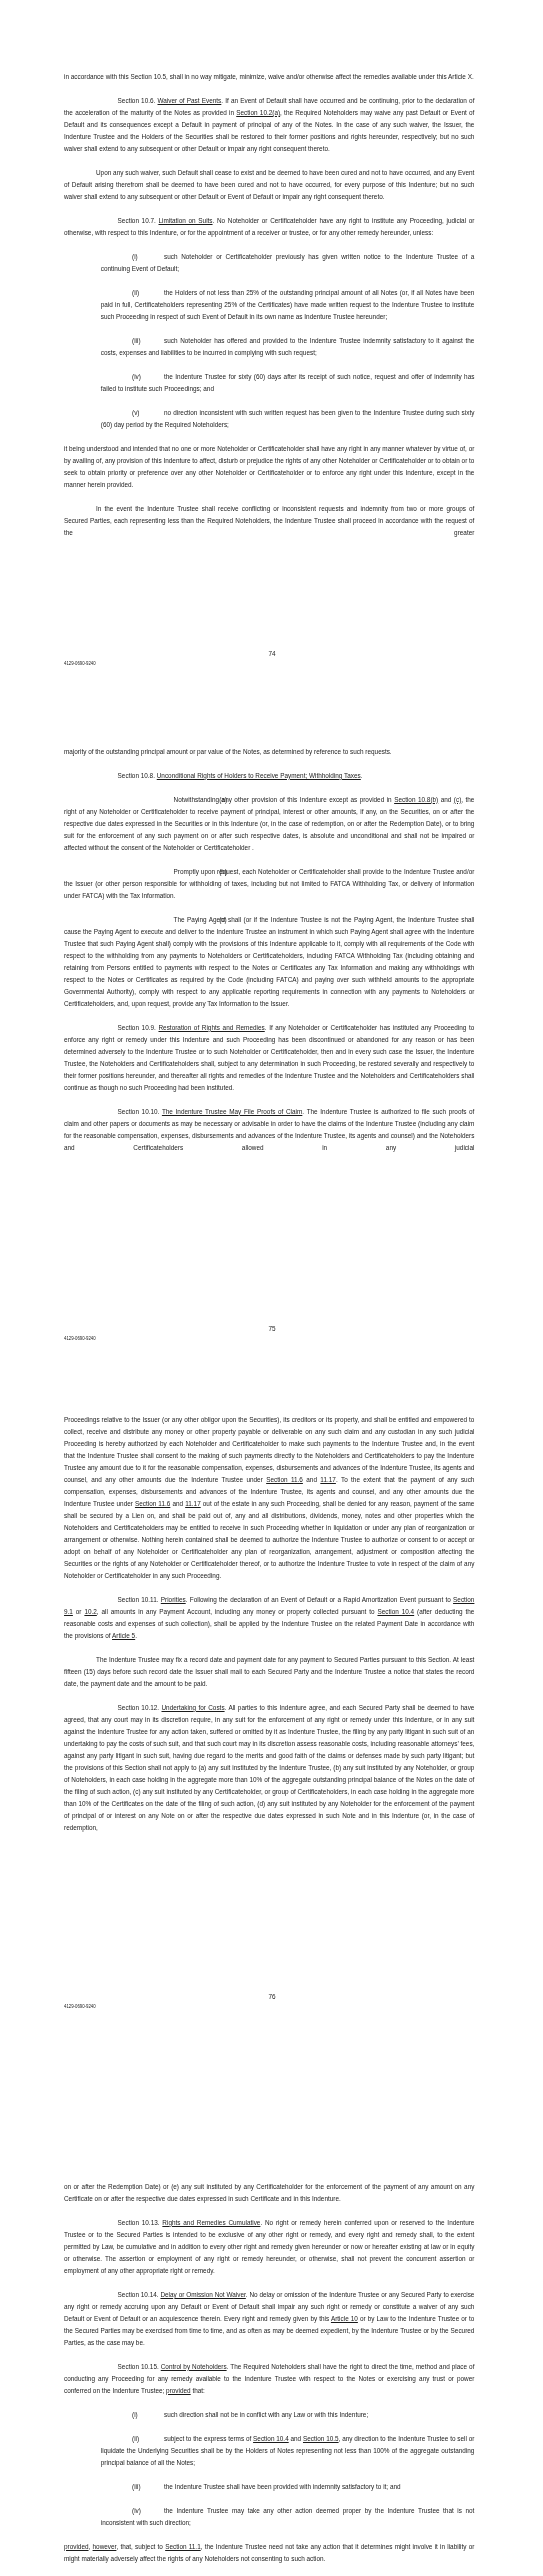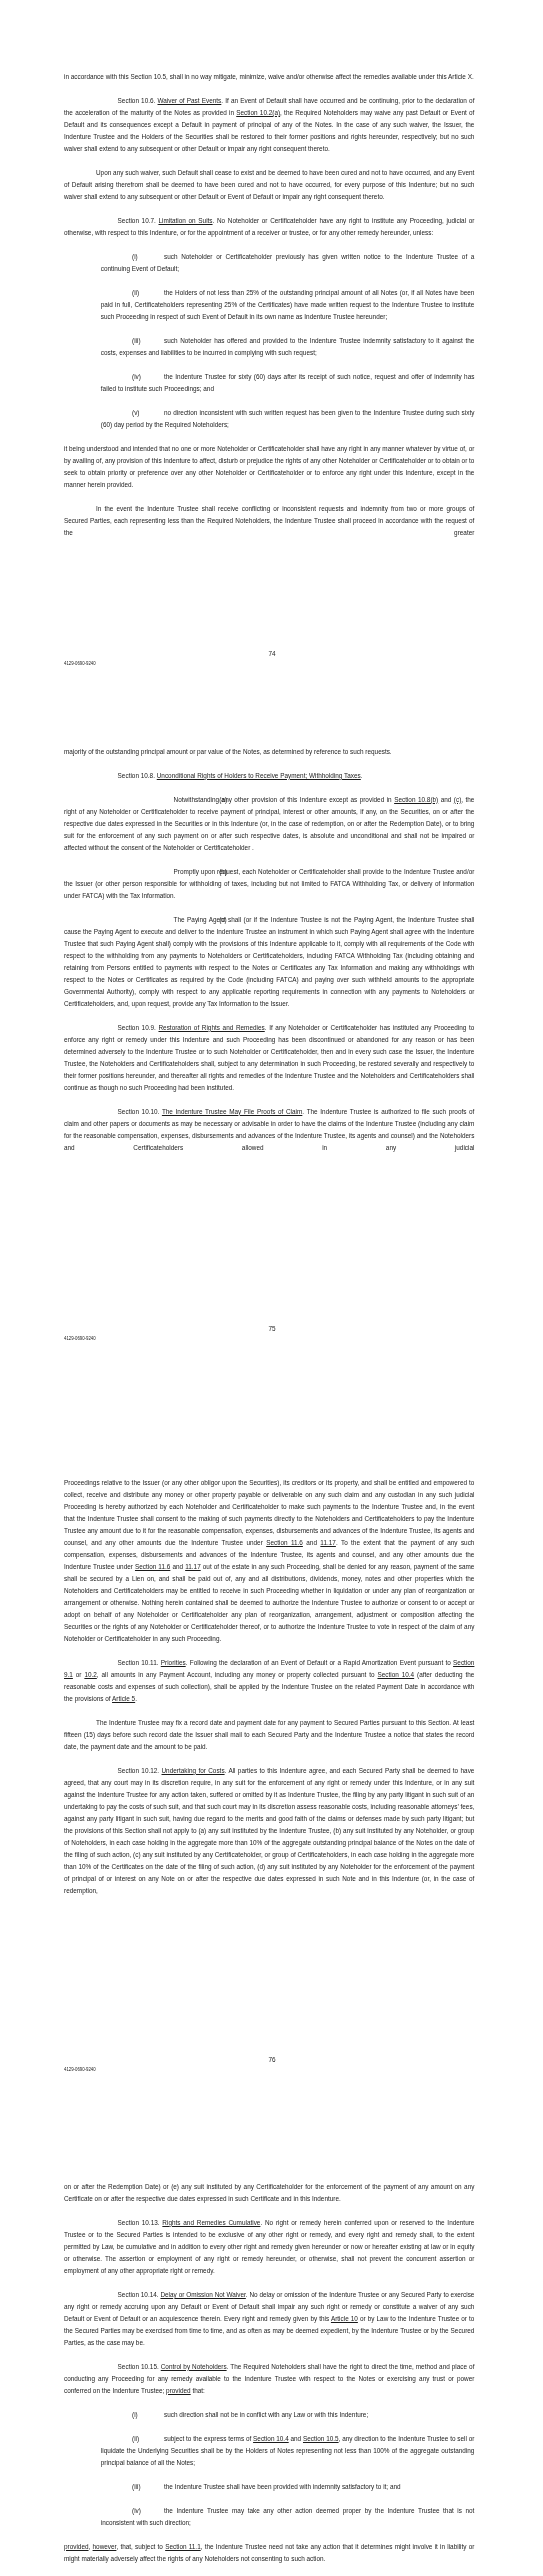--- a/index.html
+++ b/index.html
@@ -46,21 +46,21 @@
         <p class="para hanging"><span>Section 10.8.  </span><span class="u">Unconditional Rights of Holders to Receive Payment; Withholding Taxes</span><span>.</span></p>
         <p class="para lettered"><span class="num">(a)</span><span>Notwithstanding any other provision of this Indenture except as provided in </span><span class="u">Section 10.8(b)</span><span> and </span><span class="u">(c)</span><span>, the right of any Noteholder or Certificateholder to receive payment of principal, interest or other amounts, if any, on the Securities, on or after the respective due dates expressed in the Securities or in this Indenture (or, in the case of redemption, on or after the Redemption Date), or to bring suit for the enforcement of any such payment on or after such respective dates, is absolute and unconditional and shall not be impaired or affected without the consent of the Noteholder or Certificateholder .</span></p>
         <p class="para lettered"><span class="num">(b)</span><span>Promptly upon request, each Noteholder or Certificateholder shall provide to the Indenture Trustee and/or the Issuer (or other person responsible for withholding of taxes, including but not limited to FATCA Withholding Tax, or delivery of information under FATCA) with the Tax Information.</span></p>
         <p class="para lettered"><span class="num">(c)</span><span>The Paying Agent shall (or if the Indenture Trustee is not the Paying Agent, the Indenture Trustee shall cause the Paying Agent to execute and deliver to the Indenture Trustee an instrument in which such Paying Agent shall agree with the Indenture Trustee that such Paying Agent shall) comply with the provisions of this Indenture applicable to it, comply with all requirements of the Code with respect to the withholding from any payments to Noteholders or Certificateholders, including FATCA Withholding Tax (including obtaining and retaining from Persons entitled to payments with respect to the Notes or Certificates any Tax Information and making any withholdings with respect to the Notes or Certificates as required by the Code (including FATCA) and paying over such withheld amounts to the appropriate Governmental Authority), comply with respect to any applicable reporting requirements in connection with any payments to Noteholders or Certificateholders, and, upon request, provide any Tax Information to the Issuer.</span></p>
         <p class="para section"><span>Section 10.9.  </span><span class="u">Restoration of Rights and Remedies</span><span>.  If any Noteholder or Certificateholder has instituted any Proceeding to enforce any right or remedy under this Indenture and such Proceeding has been discontinued or abandoned for any reason or has been determined adversely to the Indenture Trustee or to such Noteholder or Certificateholder, then and in every such case the Issuer, the Indenture Trustee, the Noteholders and Certificateholders shall, subject to any determination in such Proceeding, be restored severally and respectively to their former positions hereunder, and thereafter all rights and remedies of the Indenture Trustee and the Noteholders and Certificateholders shall continue as though no such Proceeding had been instituted.</span></p>
         <p class="para section last" style="text-align-last: justify;"><span>Section 10.10.  </span><span class="u">The Indenture Trustee May File Proofs of Claim</span><span>.  The Indenture Trustee is authorized to file such proofs of claim and other papers or documents as may be necessary or advisable in order to have the claims of the Indenture Trustee (including any claim for the reasonable compensation, expenses, disbursements and advances of the Indenture Trustee, its agents and counsel) and the Noteholders and Certificateholders allowed in any judicial</span></p>
       </div>
       <div class="page-number" style="top: 649px;">75</div>
       <div class="doc-id" style="top: 660px;">4129-0690-9240</div>
     </div>
-    <div class="page" style="top: 1406px;">
+    <div class="page" style="top: 1343px;">
       <div class="page-body" style="top: 71px;">
         <p class="para "><span>Proceedings relative to the Issuer (or any other obligor upon the Securities), its creditors or its property, and shall be entitled and empowered to collect, receive and distribute any money or other property payable or deliverable on any such claim and any custodian in any such judicial Proceeding is hereby authorized by each Noteholder  and Certificateholder to make such payments to the Indenture Trustee and, in the event that the Indenture Trustee shall consent to the making of such payments directly to the Noteholders  and Certificateholders to pay the Indenture Trustee any amount due to it for the reasonable compensation, expenses, disbursements and advances of the Indenture Trustee, its agents and counsel, and any other amounts due the Indenture Trustee under </span><span class="u">Section 11.6</span><span> and </span><span class="u">11.17</span><span>.  To the extent that the payment of any such compensation, expenses, disbursements and advances of the Indenture Trustee, its agents and counsel, and any other amounts due the Indenture Trustee under </span><span class="u">Section 11.6</span><span> and </span><span class="u">11.17</span><span> out of the estate in any such Proceeding, shall be denied for any reason, payment of the same shall be secured by a Lien on, and shall be paid out of, any and all distributions, dividends, money, notes and other properties which the Noteholders and Certificateholders may be entitled to receive in such Proceeding whether in liquidation or under any plan of reorganization or arrangement or otherwise.  Nothing herein contained shall be deemed to authorize the Indenture Trustee to authorize or consent to or accept or adopt on behalf of any Noteholder or Certificateholder any plan of reorganization, arrangement, adjustment or composition affecting the Securities or the rights of any Noteholder or Certificateholder thereof, or to authorize the Indenture Trustee to vote in respect of the claim of any Noteholder or Certificateholder in any such Proceeding.</span></p>
         <p class="para section"><span>Section 10.11.  </span><span class="u">Priorities</span><span>.  Following the declaration of an Event of Default or a Rapid Amortization Event pursuant to </span><span class="u">Section 9.1</span><span> or </span><span class="u">10.2</span><span>, all amounts in any Payment Account, including any money or property collected pursuant to </span><span class="u">Section 10.4</span><span> (after deducting the reasonable costs and expenses of such collection), shall be applied by the Indenture Trustee on the related Payment Date in accordance with the provisions of </span><span class="u">Article 5</span><span>.</span></p>
         <p class="para indent"><span>The Indenture Trustee may fix a record date and payment date for any payment to Secured Parties pursuant to this Section.  At least fifteen (15) days before such record date the Issuer shall mail to each Secured Party and the Indenture Trustee a notice that states the record date, the payment date and the amount to be paid.</span></p>
         <p class="para section last" style="text-align-last: justify;"><span>Section 10.12.  </span><span class="u">Undertaking for Costs</span><span>.  All parties to this Indenture agree, and each Secured Party shall be deemed to have agreed, that any court may in its discretion require, in any suit for the enforcement of any right or remedy under this Indenture, or in any suit against the Indenture Trustee for any action taken, suffered or omitted by it as Indenture Trustee, the filing by any party litigant in such suit of an undertaking to pay the costs of such suit, and that such court may in its discretion assess reasonable costs, including reasonable attorneys’ fees, against any party litigant in such suit, having due regard to the merits and good faith of the claims or defenses made by such party litigant; but the provisions of this Section shall not apply to (a) any suit instituted by the Indenture Trustee, (b) any suit instituted by any Noteholder, or group of Noteholders, in each case holding in the aggregate more than 10% of the aggregate outstanding principal balance of the Notes on the date of the filing of such action, (c) any suit instituted by any Certificateholder, or group of Certificateholders, in each case holding in the aggregate more than 10% of the Certificates on the date of the filing of such action, (d) any suit instituted by any Noteholder for the enforcement of the payment of principal of or interest on any Note on or after the respective due dates expressed in such Note and in this Indenture (or, in the case of redemption,</span></p>
       </div>
       <div class="page-number" style="top: 649px;">76</div>
       <div class="doc-id" style="top: 660px;">4129-0690-9240</div>
     </div>
     <div class="page" style="top: 2110px;">

